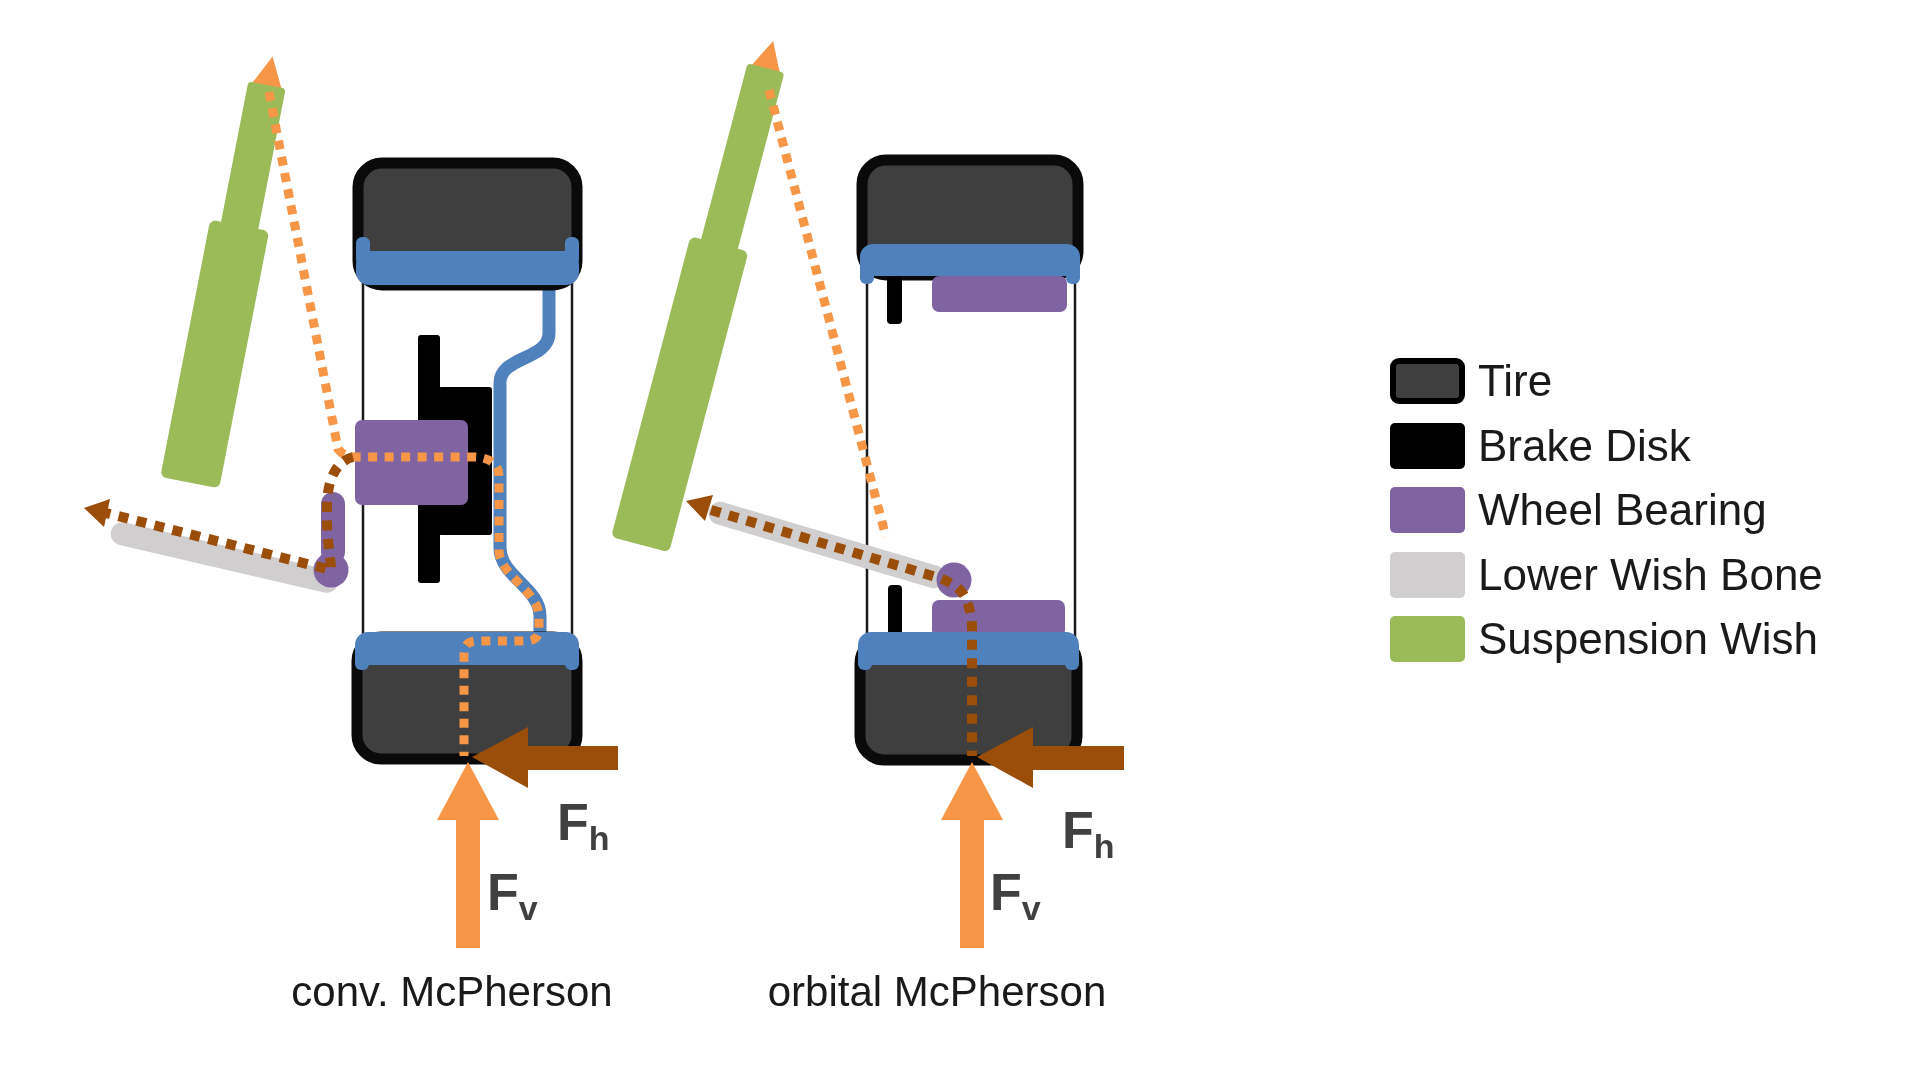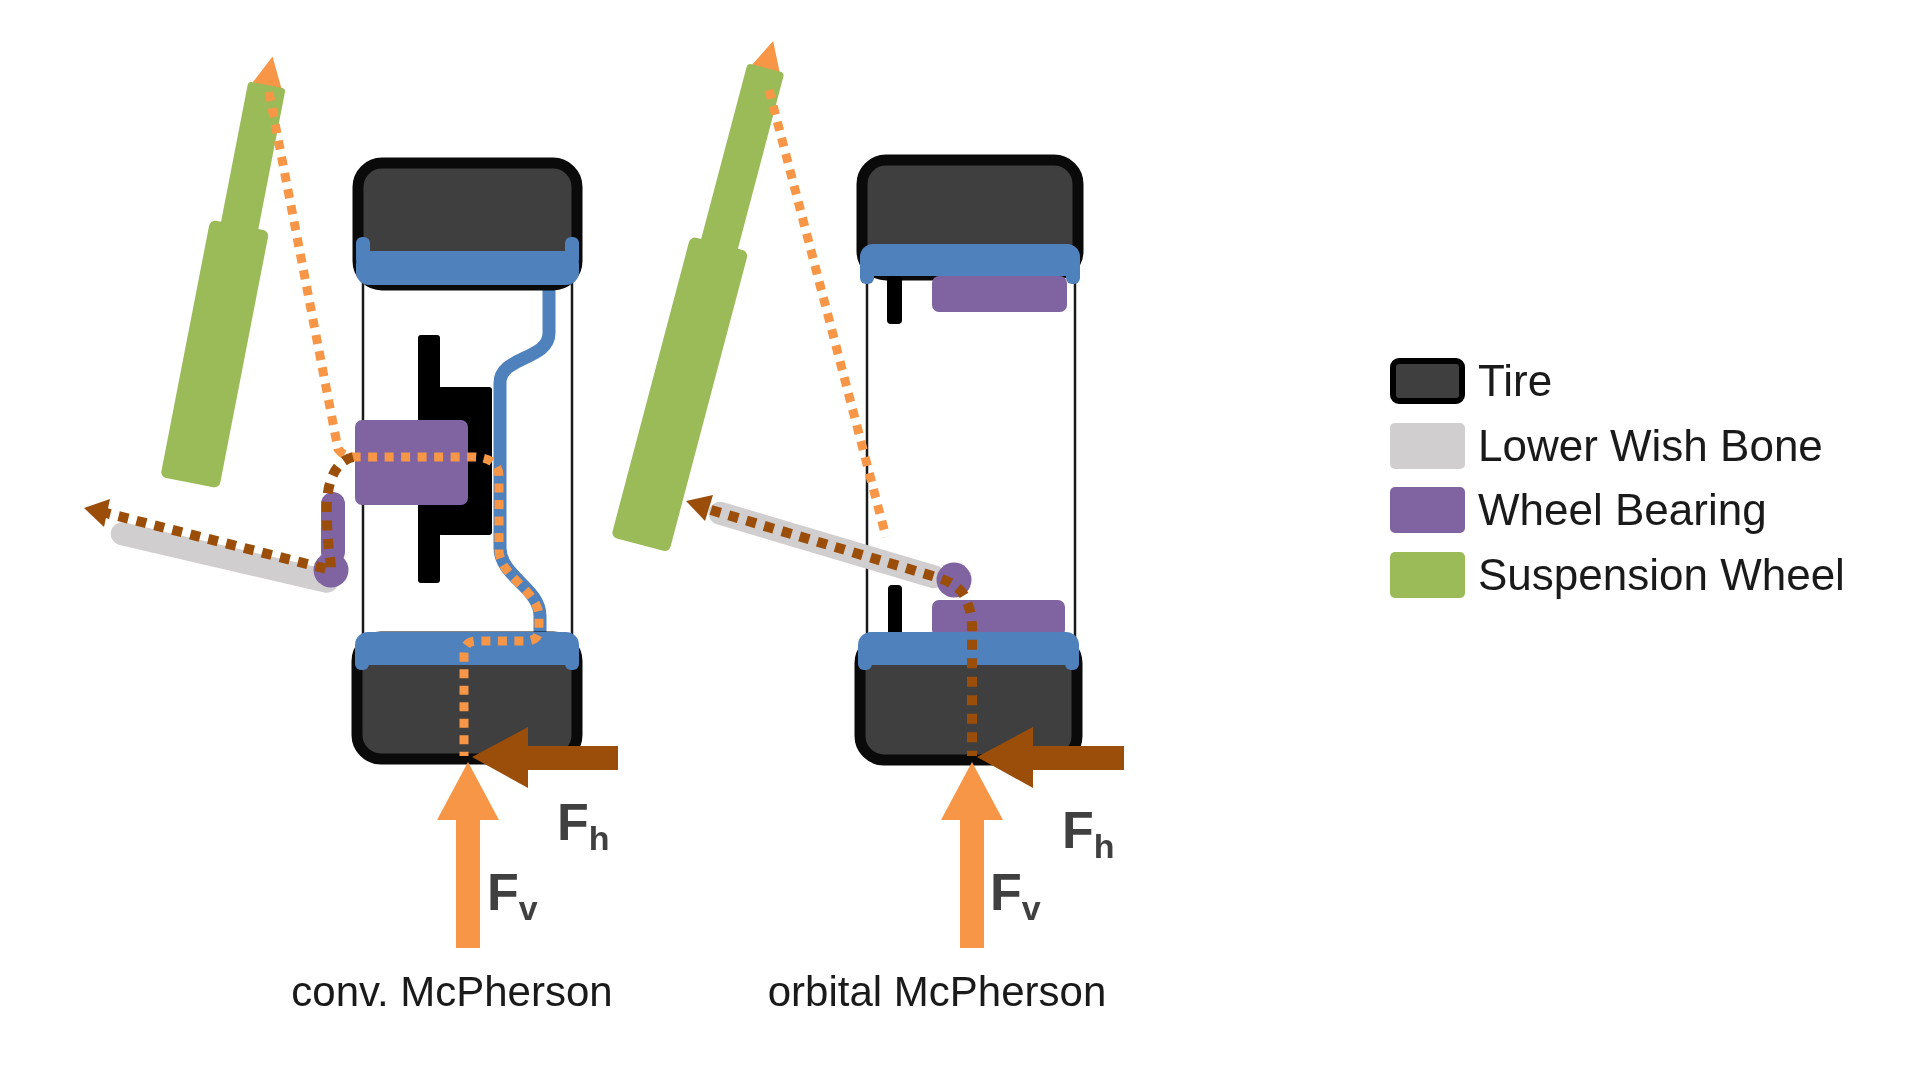--- a/index.html
+++ b/index.html
@@ -127,25 +127,29 @@
 
   <div class="caption" style="left:937px;top:968px;">orbital McPherson</div>
   <div class="caption" style="left:452px;top:968px;">conv. McPherson</div>
 
   <div class="legend">
     <div class="legend-row">
       <div class="swatch bordered" style="background-color: rgb(63, 63, 63);"></div>
       <div class="legend-label">Tire</div>
     </div>
     <div class="legend-row">
-      <div class="swatch" style="background-color: rgb(208, 206, 206);"></div>
-      <div class="legend-label">Lower Wish Bone</div>
+      <div class="swatch" style="background-color: rgb(0, 0, 0);"></div>
+      <div class="legend-label">Brake Disk</div>
     </div>
     <div class="legend-row">
       <div class="swatch" style="background-color: rgb(128, 100, 162);"></div>
       <div class="legend-label">Wheel Bearing</div>
     </div>
     <div class="legend-row">
+      <div class="swatch" style="background-color: rgb(208, 206, 206);"></div>
+      <div class="legend-label">Lower Wish Bone</div>
+    </div>
+    <div class="legend-row">
       <div class="swatch" style="background-color: rgb(155, 187, 89);"></div>
-      <div class="legend-label">Suspension Wheel</div>
+      <div class="legend-label">Suspension Wish</div>
     </div>
   </div>
 </div>
 
 </body></html>

